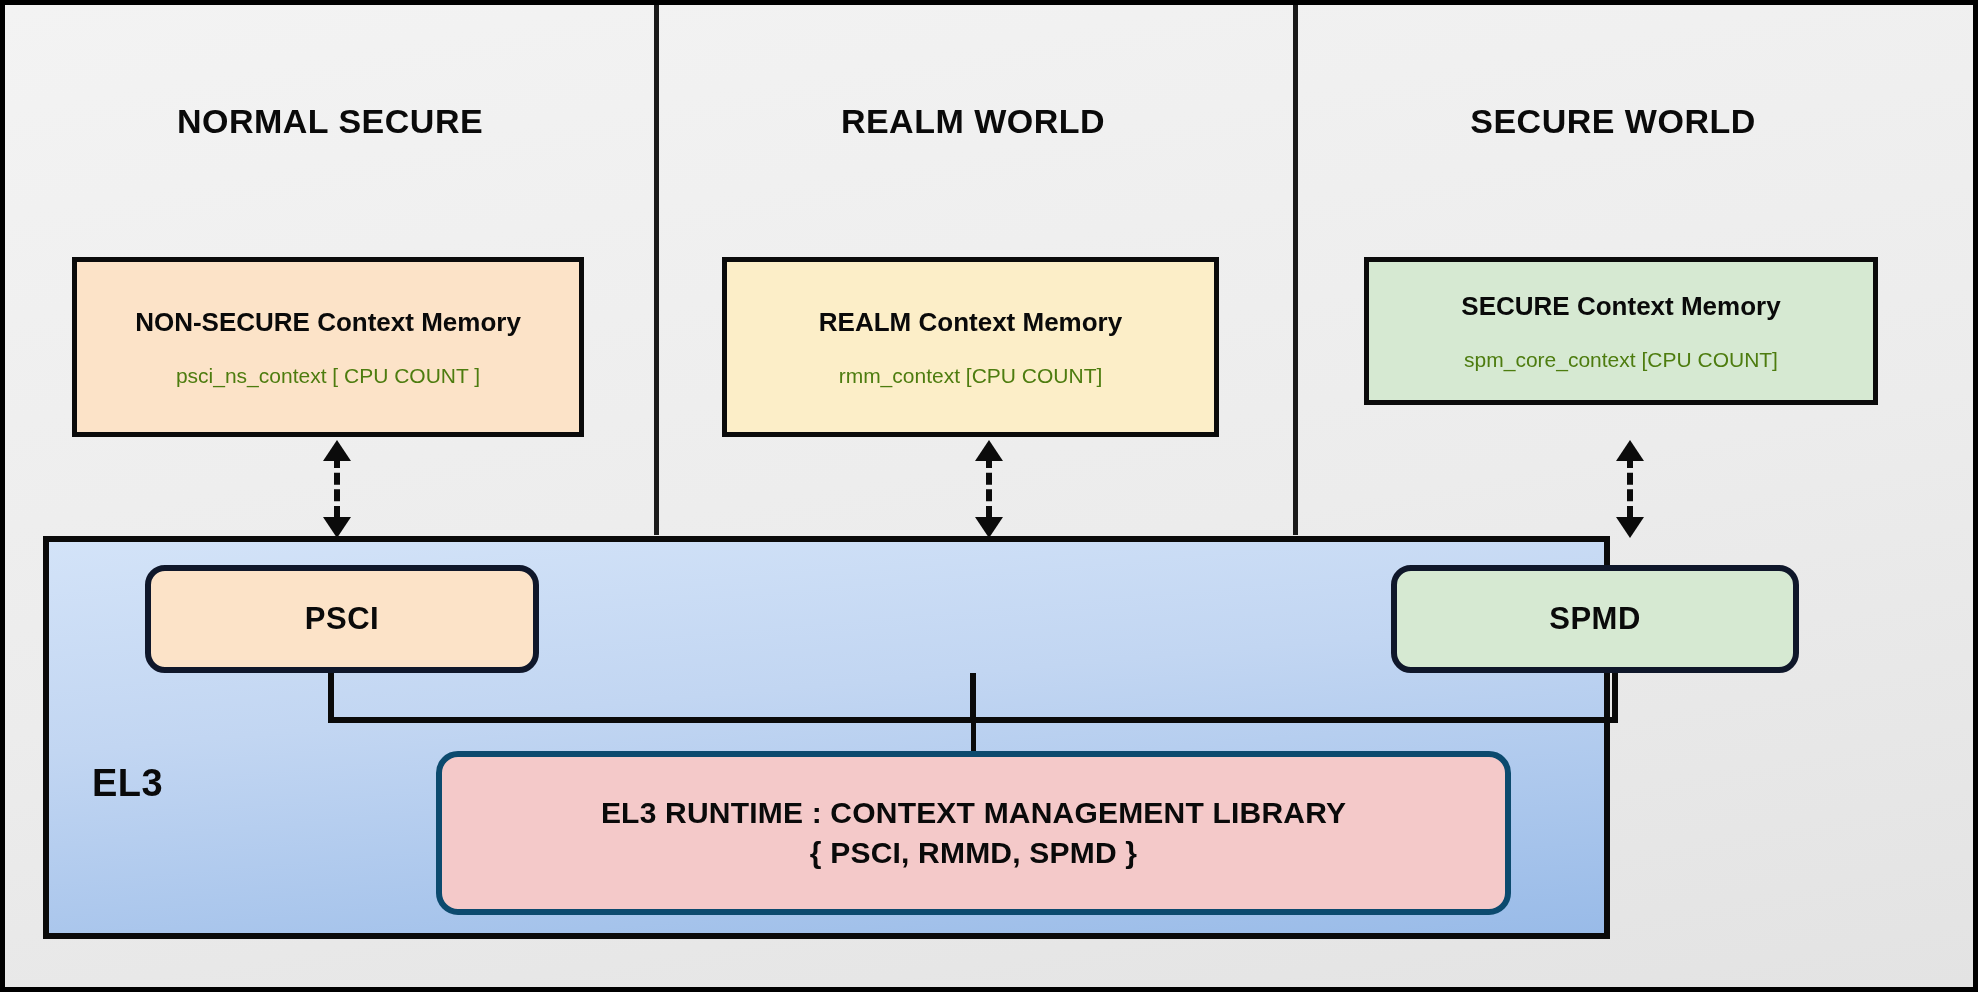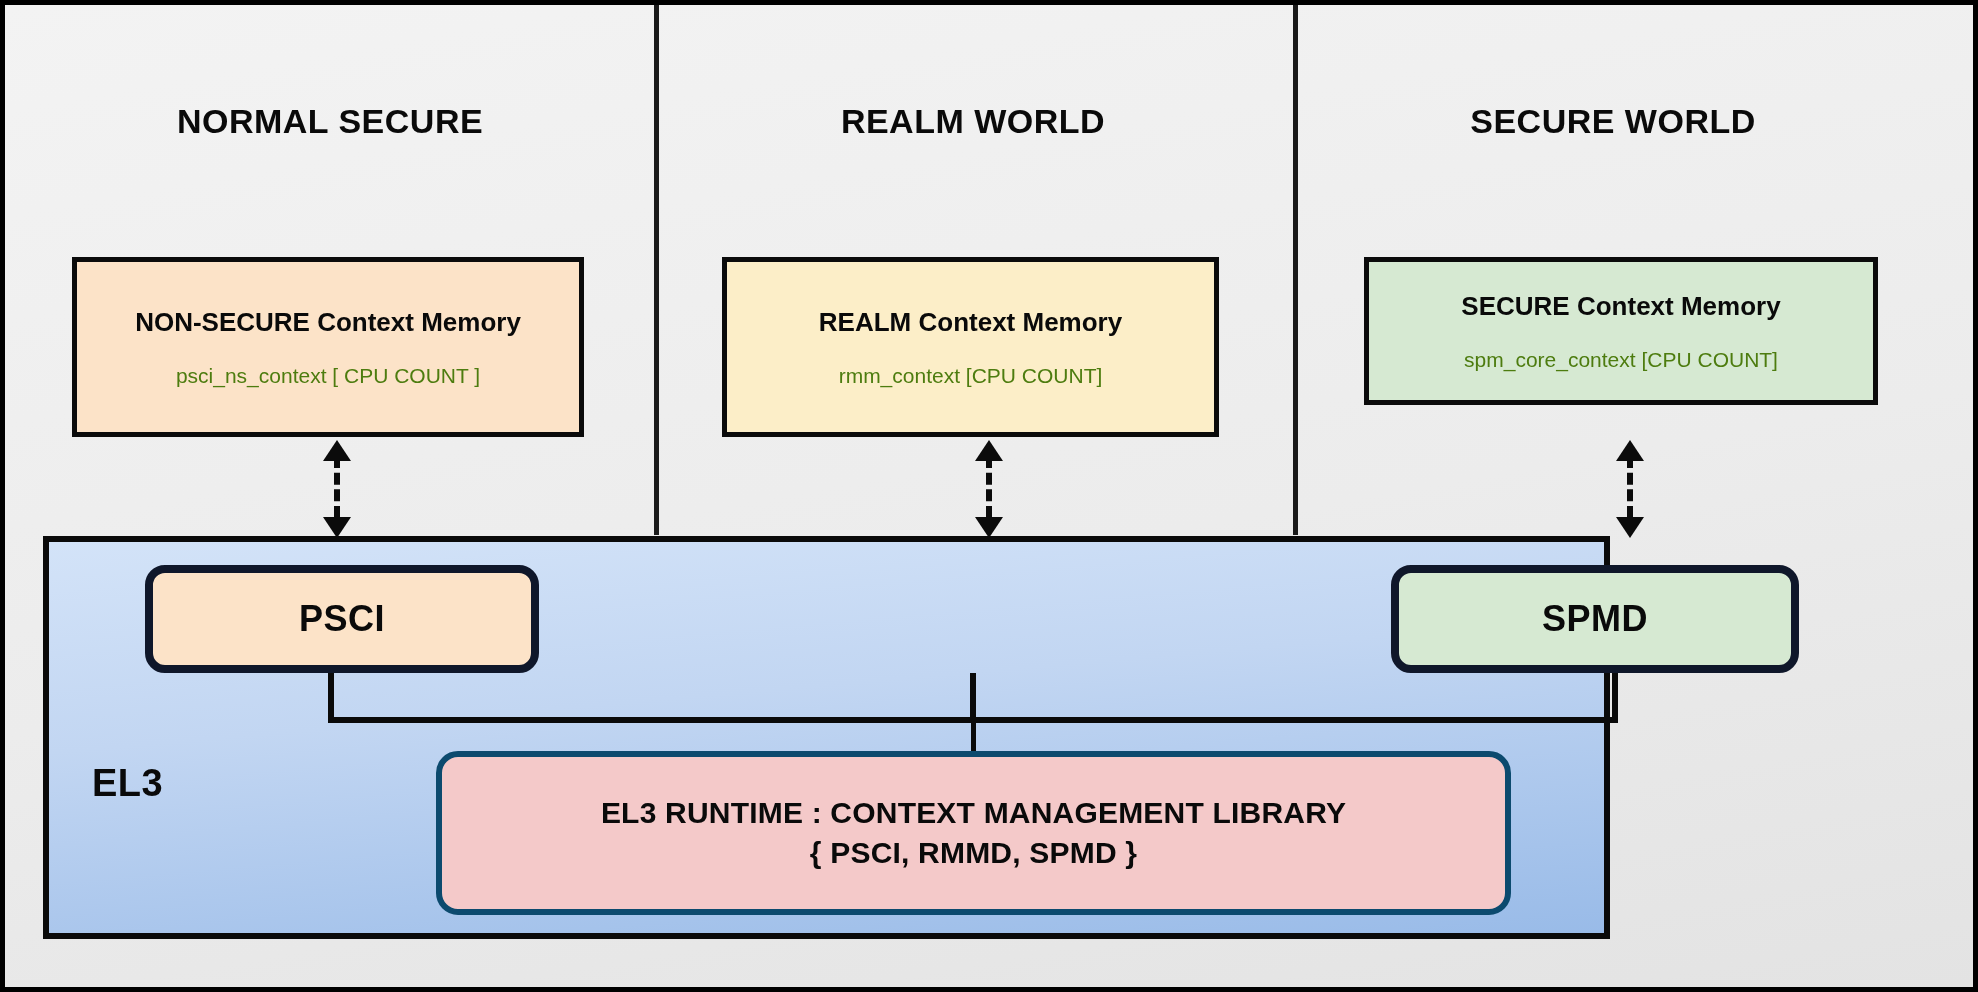--- a/index.html
+++ b/index.html
@@ -145,26 +145,26 @@
     font-size: 38px;
     font-weight: bold;
     color: #0a0a0a;
     letter-spacing: 0.5px;
   }
 
   
   .disp-box {
     position: absolute;
     box-sizing: border-box;
-    border: 8px solid #0f172a;
+    border: 6px solid #0f172a;
     border-radius: 20px;
     display: flex;
     align-items: center;
     justify-content: center;
-    font-size: 36px;
+    font-size: 31px;
     font-weight: bold;
     color: #0a0a0a;
     letter-spacing: 0.5px;
   }
   #disp-psci { left: 145px;  top: 565px; width: 394px; height: 108px; background: #fce3c8; }
   #disp-rmmd { left: 799px;  top: 565px; width: 396px; height: 108px; background: #fceec8; }
   #disp-spmd { left: 1391px; top: 565px; width: 408px; height: 108px; background: #d6e9d2; }
 
   
   .conn {

